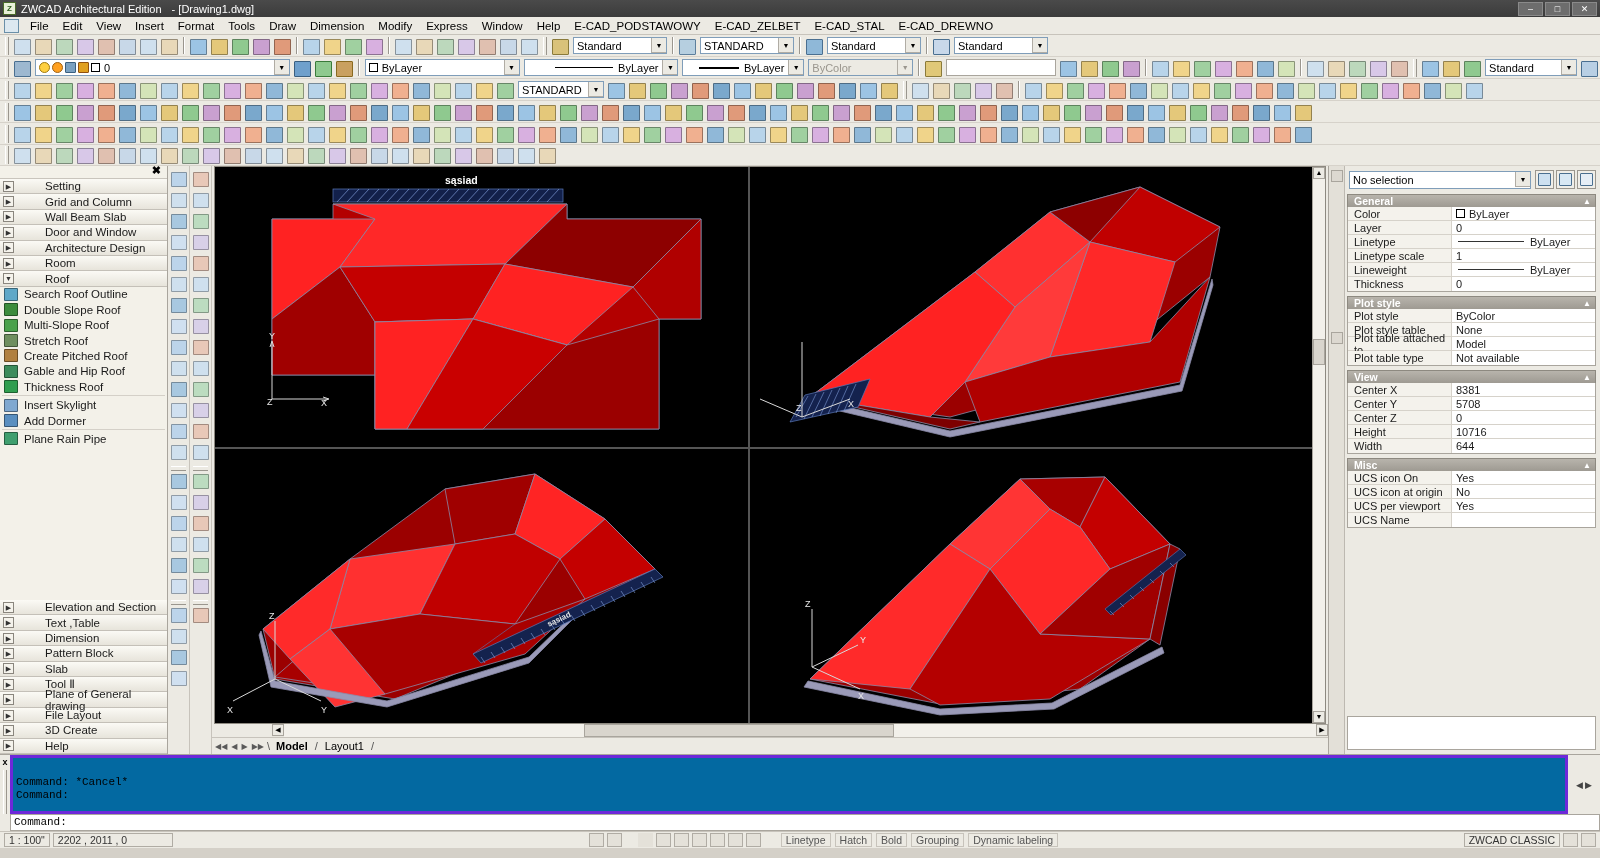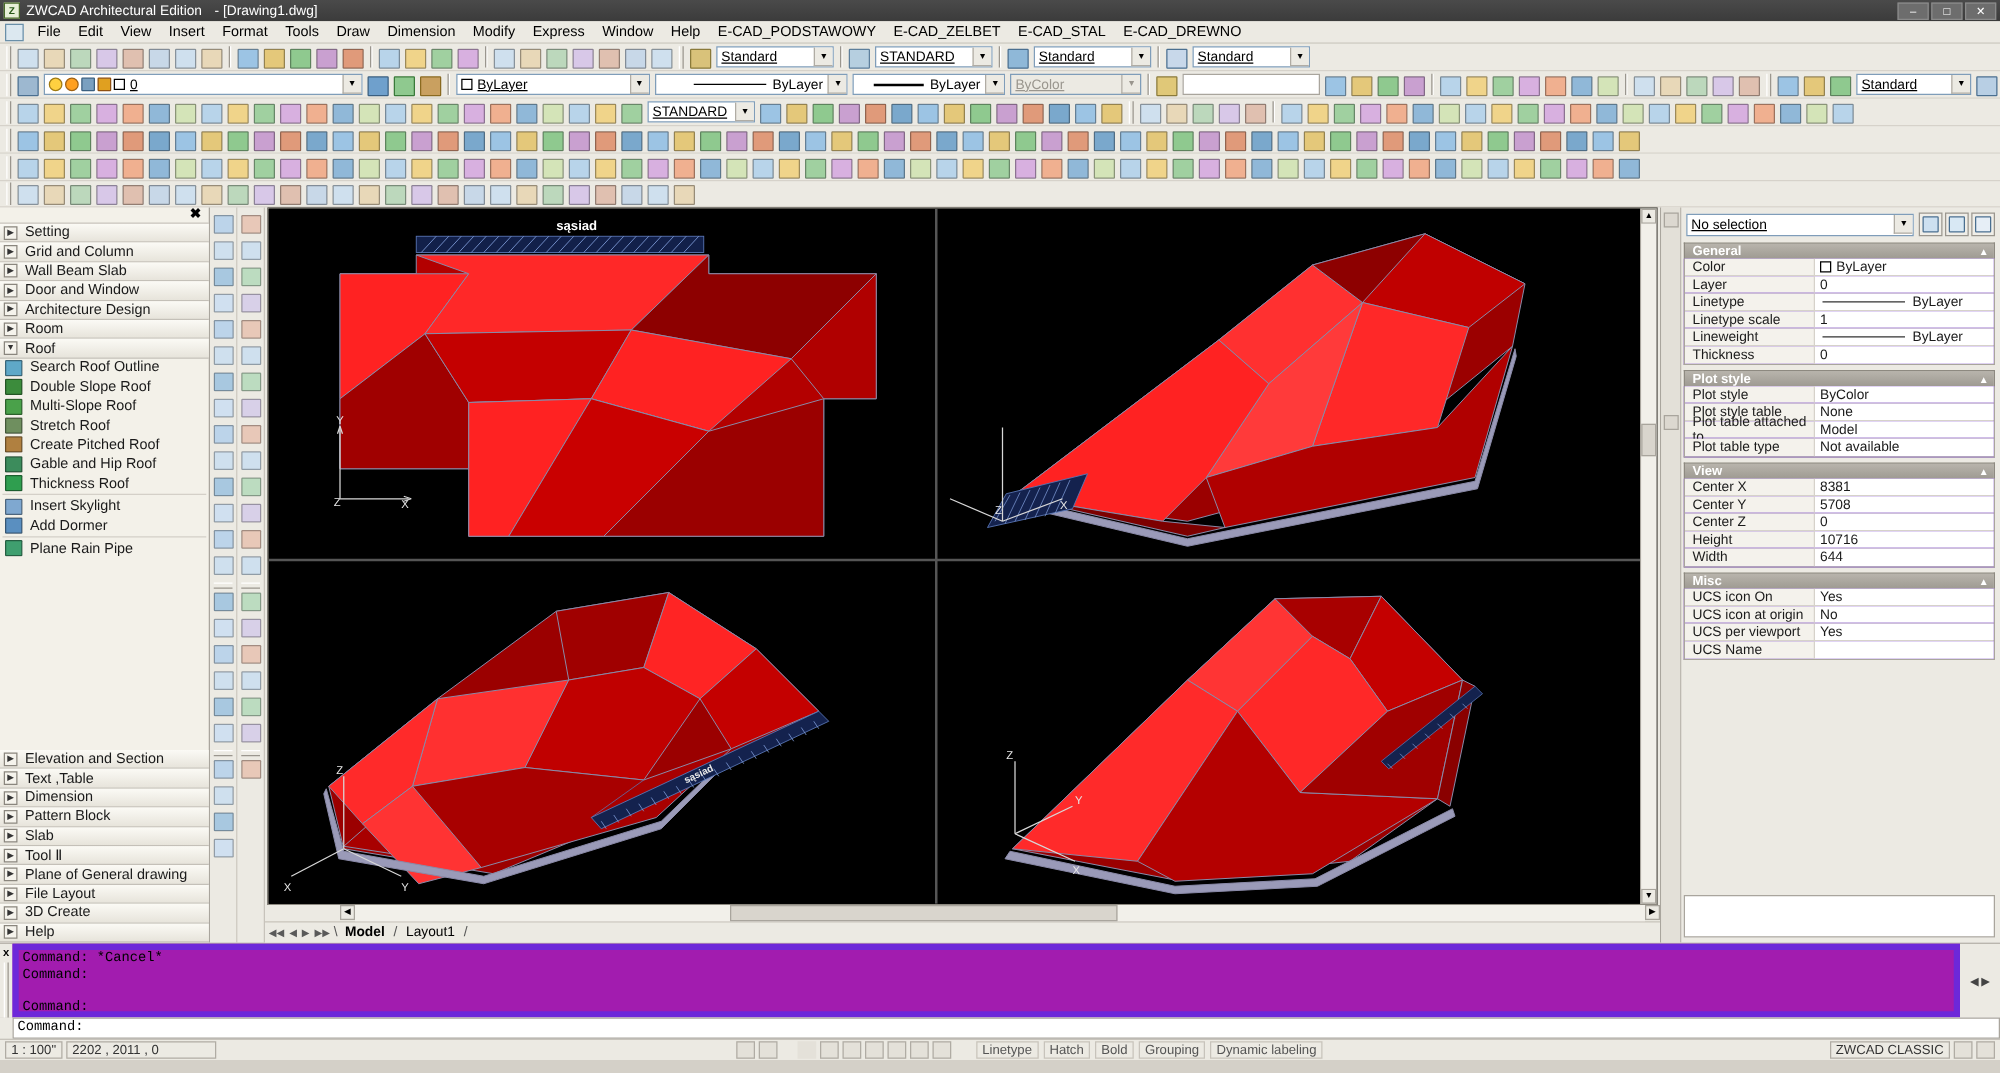--- a/index.html
+++ b/index.html
@@ -56,21 +56,21 @@
     width: 4px; height: 18px; margin: 0 3px;
     border-left: 1px solid #fff; border-right: 1px solid #9a968e;
   }
   .sep { width: 2px; height: 17px; margin: 0 3px; border-left: 1px solid #9a968e; border-right: 1px solid #fff; }
 
   .combo {
     height: 17px; border: 1px solid #7f9db9; background: #fff;
     display: inline-flex; align-items: center; font-size: 11px;
     padding-left: 3px; margin: 0 2px; position: relative; color:#000;
   }
-  .combo .cval { flex: 1 1 auto; overflow: hidden; white-space: nowrap; text-decoration: underline; }
+  .combo .cval { flex: 1 1 auto; overflow: hidden; white-space: nowrap; }
   .combo .carrow {
     width: 15px; height: 15px; background: #eceae3; border: 1px solid #b0aca4;
     border-right: none; border-top: none;
     display: flex; align-items: center; justify-content: center; font-size: 7px;
     flex: 0 0 auto;
   }
   .combo.disabled { background: #eceae3; color: #9a968e; }
   .combo .lineswatch {
     flex: 1 1 auto; display: flex; align-items: center; justify-content: flex-end;
     padding-right: 4px; gap: 5px; overflow: hidden;
@@ -87,21 +87,21 @@
   
   .sidebar {
     width: 168px; background: #f3f1e9; border-right: 1px solid #a9a59d;
     display: flex; flex-direction: column; font-size: 11.5px;
   }
   .sb-close { height: 13px; position: relative; border-bottom: 1px solid #c9c5bd; }
   .sb-close span { position: absolute; right: 6px; top: -2px; font-weight: bold; font-size: 11px; }
   .sb-group {
     height: 15.4px; background: linear-gradient(to bottom,#fbfaf5,#e7e4db);
     border-bottom: 1px solid #c4c0b8; display: flex; align-items: center;
-    padding-left: 3px; color: #1a1a1a;
+    padding-left: 3px; color: #1a1a1a; gap: 25px;
   }
   .tri {
     width: 11px; height: 11px; border: 1px solid #8a867e; background:#f5f3ec;
     margin-right: 6px; font-size: 7px; line-height: 9px; text-align: center; color: #333;
     flex: 0 0 auto;
   }
   .sb-item {
     height: 15.4px; display: flex; align-items: center; padding-left: 4px; color: #1a1a1a;
   }
   .sb-item .si { width: 14px; height: 13px; margin-right: 6px; flex: 0 0 auto; border-radius:1px;}
@@ -175,22 +175,22 @@
   .pval .ln { width: 66px; height: 1px; background: #333; margin-right: 6px; margin-left:2px;}
   .prop-blank { flex: 1 1 auto; }
   .prop-footer { height: 34px; border: 1px solid #a9a59d; background: #fff; margin-bottom: 4px; }
 
   
   .cmdarea { display: flex; height: 60px; background: #eceae3; border-top: 1px solid #a9a59d;}
   .cmd-left { width: 10px; display:flex; flex-direction:column; align-items:center; padding-top:2px;}
   .cmd-x { font-size: 9px; font-weight: bold;}
   .cmd-grip { width: 4px; flex:1 1 auto; margin-top:3px; border-left:1px solid #fff; border-right:1px solid #9a968e;}
   .cmd-hist {
-    flex: 1 1 auto; background: #a21caf; border: 5px solid #6d28d9; font-family: "Liberation Mono", monospace;
-    font-size: 11px; line-height: 13px; padding: 1px 3px; color:#000; overflow:hidden;
+    flex: 1 1 auto; background: #0369a1; border: 3px solid #6d28d9; font-family: "Liberation Mono", monospace;
+    font-size: 11px; line-height: 13px; padding: 18px 3px; color:#000; overflow:hidden;
   }
   .cmd-right { width: 32px; display:flex; align-items:center; justify-content:center; gap:2px; font-size:9px; color:#444;}
 
   .cmdline-row { display:flex; height: 17px; background:#eceae3; align-items: stretch;}
   .cmdline {
     flex: 1 1 auto; background: #fff; border: 1px solid #a9a59d; font-family: "Liberation Mono", monospace;
     font-size: 11px; padding: 1px 3px; margin-left: 10px; color: #000;
   }
 
   

